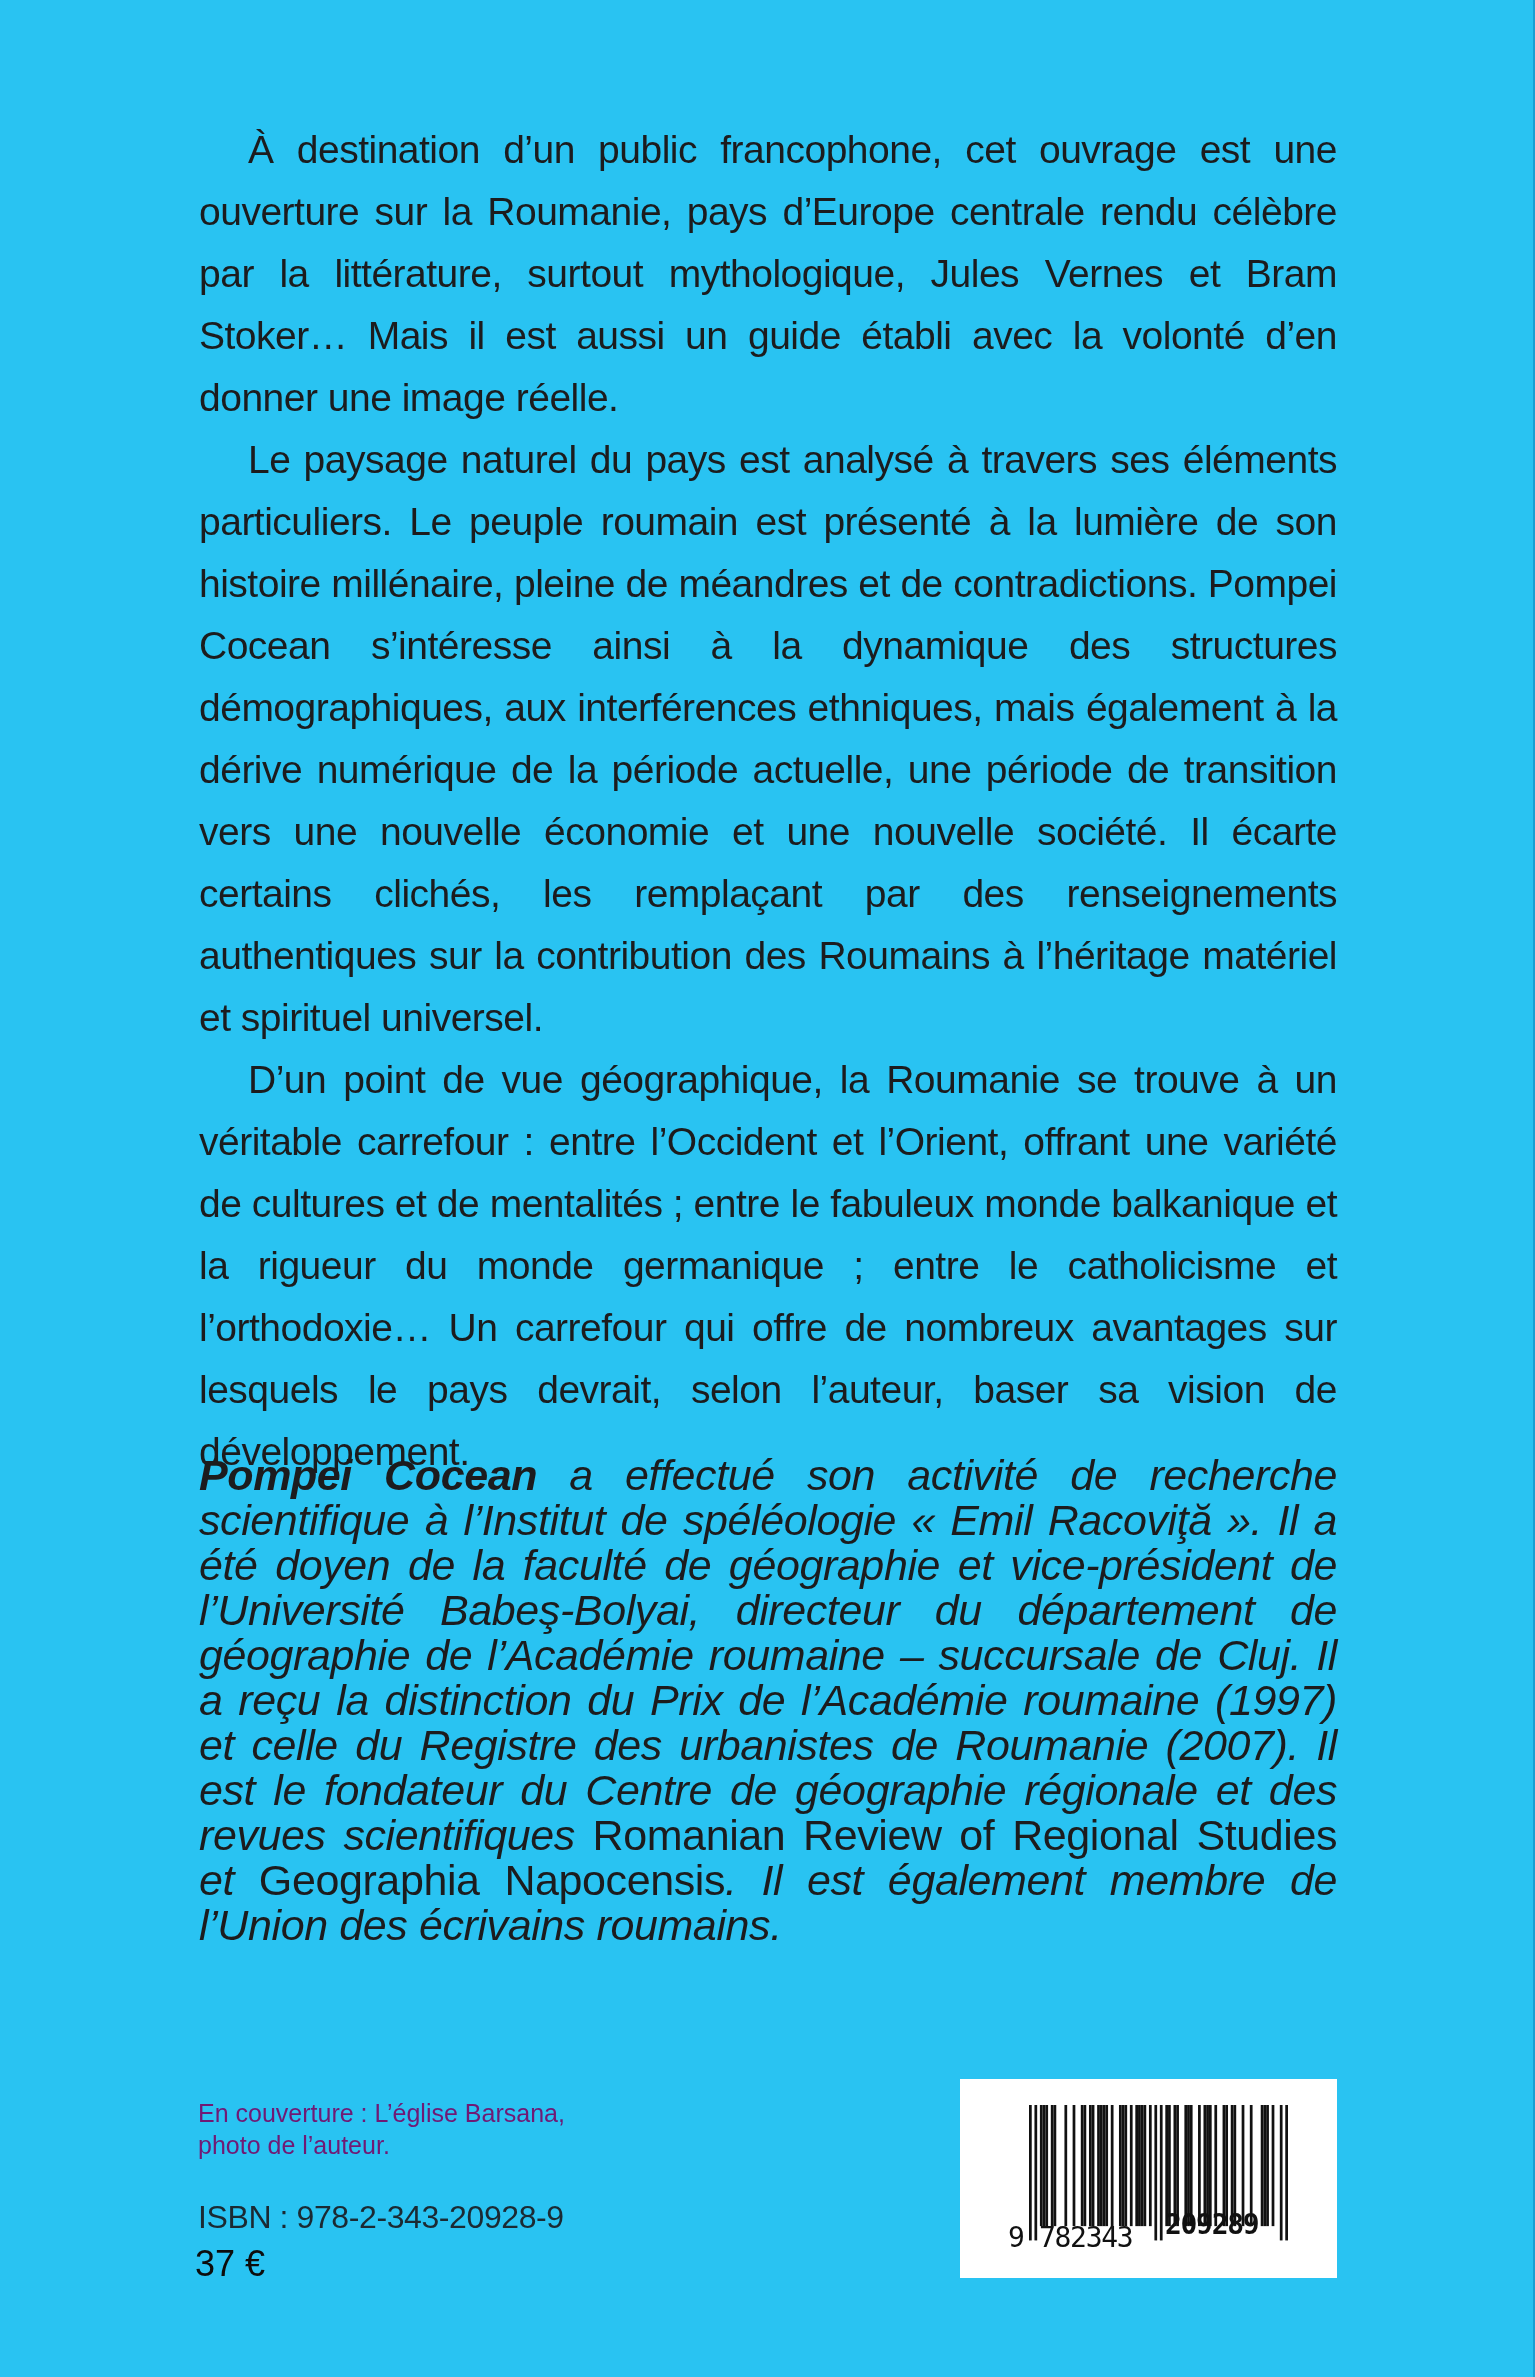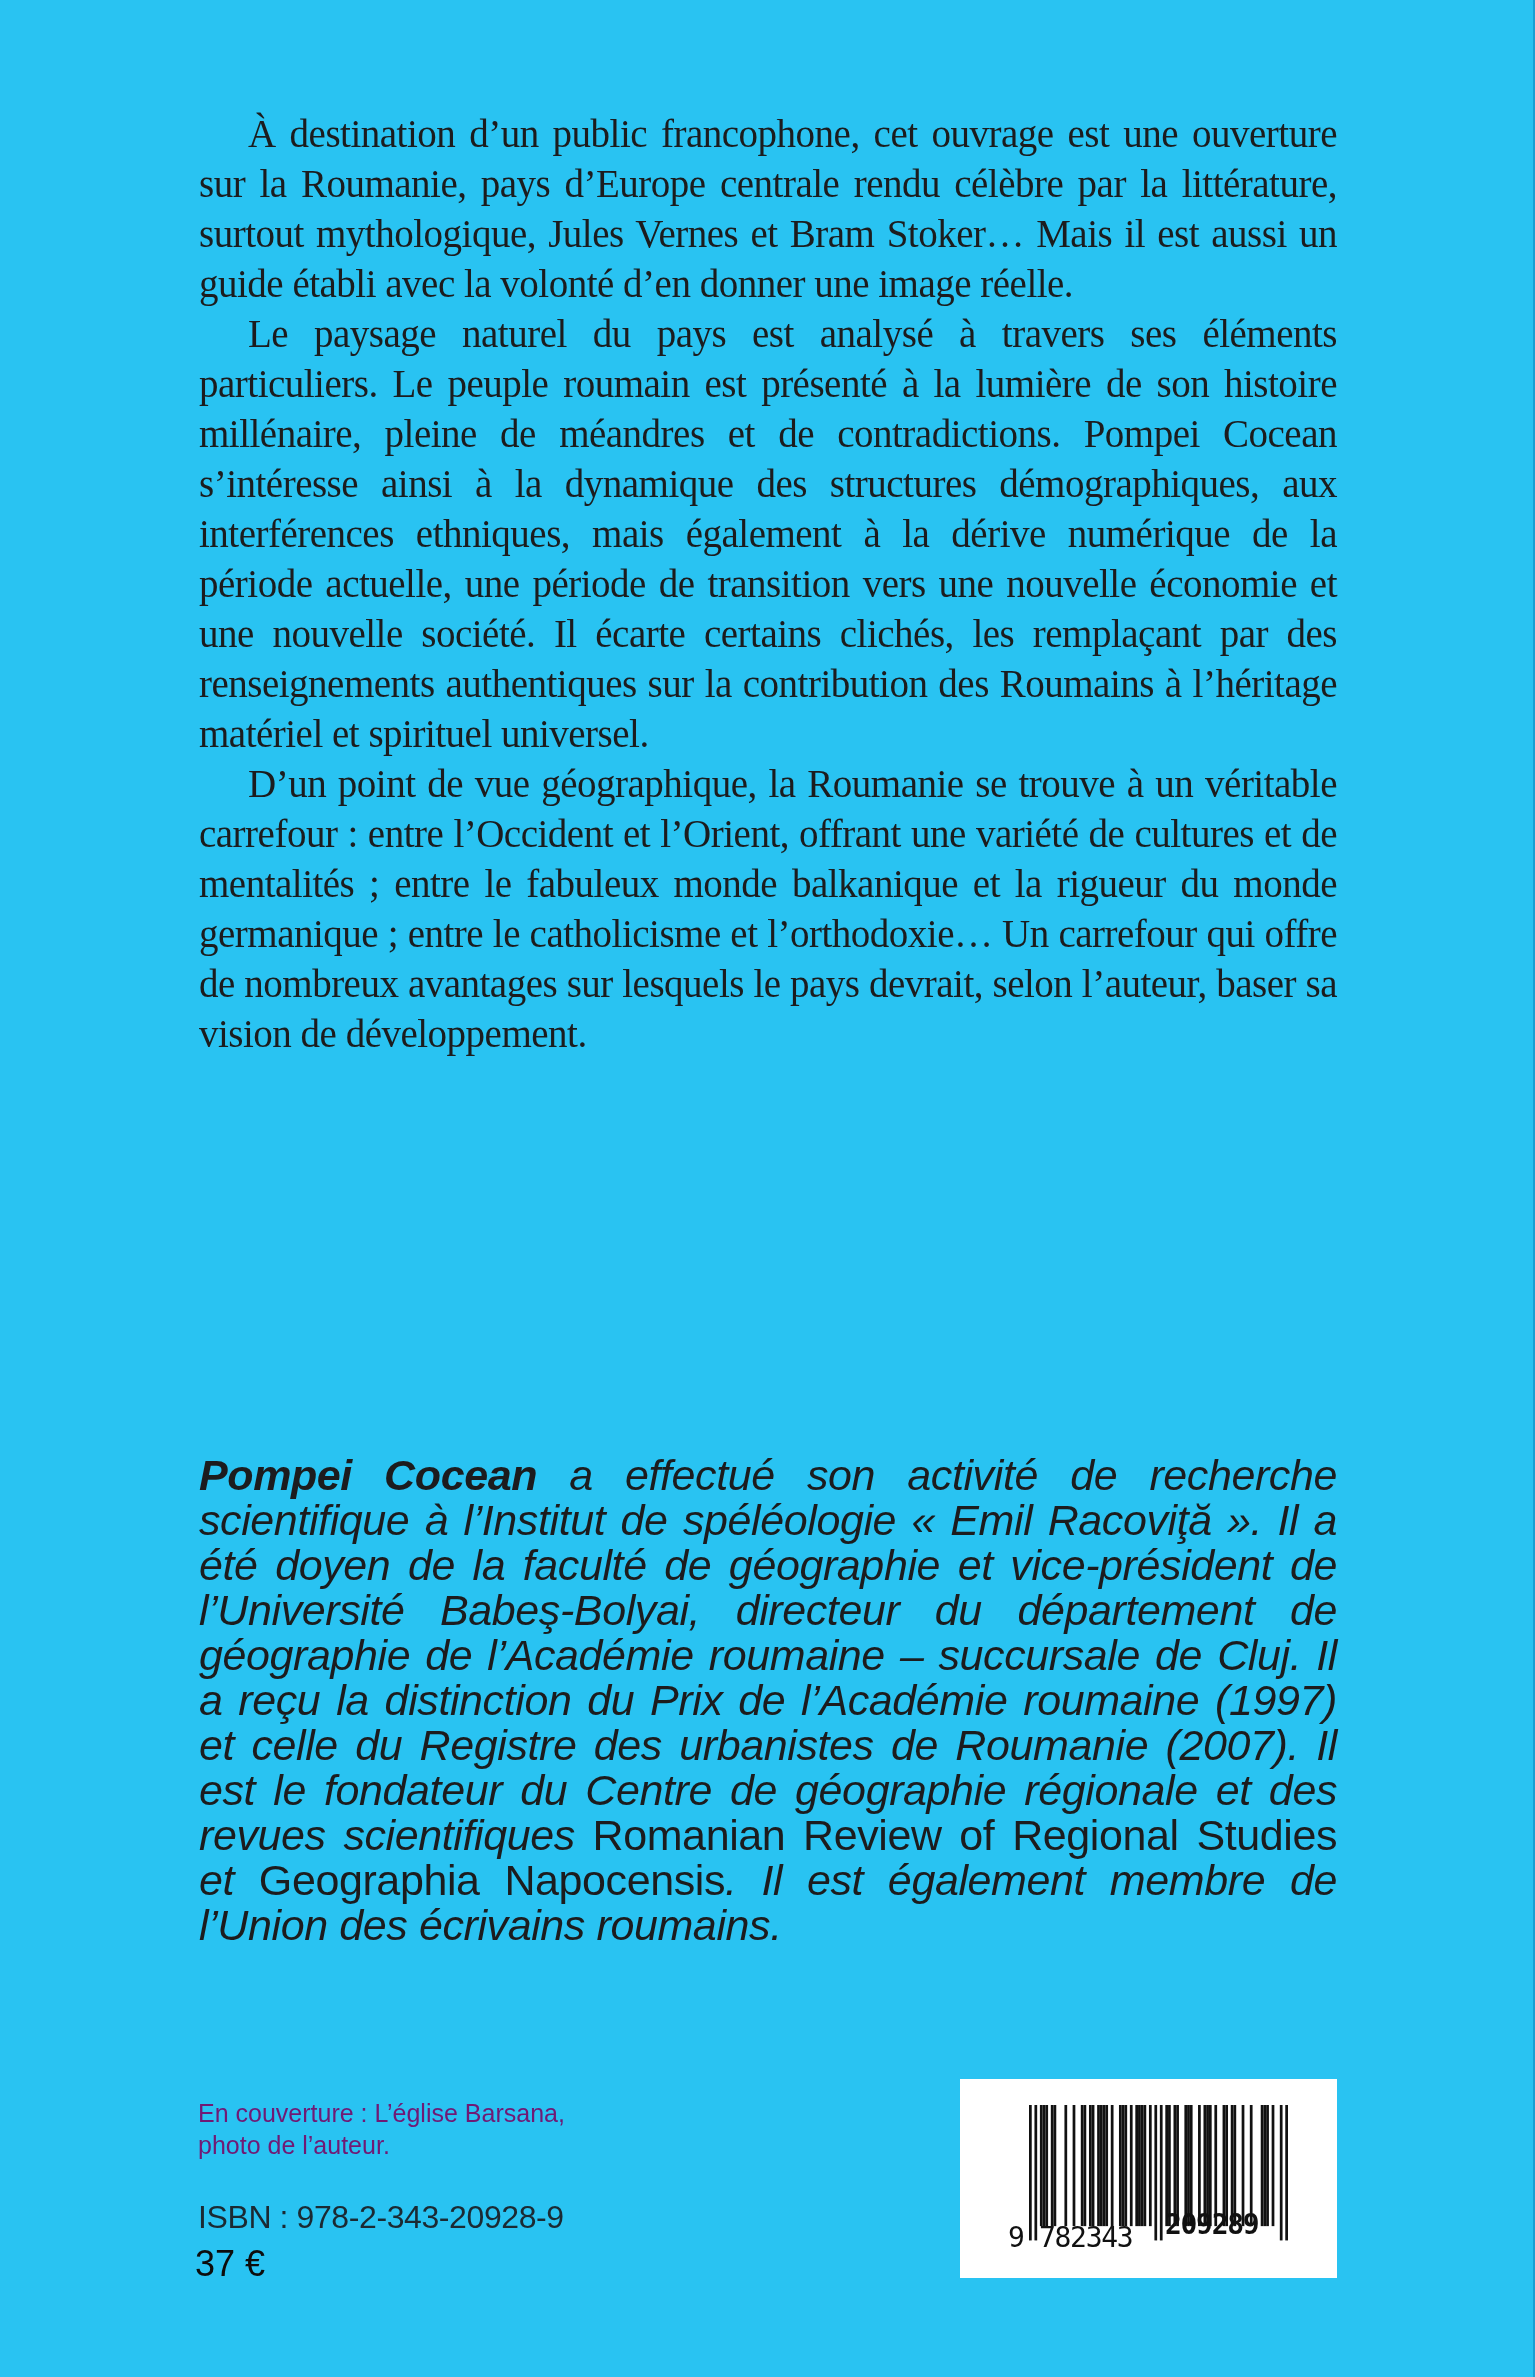--- a/index.html
+++ b/index.html
@@ -8,24 +8,23 @@
     background: #29c3f2;
     position: relative; overflow: hidden;
     font-family: "Liberation Sans", "DejaVu Sans", sans-serif;
     color: #1c1c1e;
   }
   .right-edge {
     position: absolute; top: 0; right: 0; width: 1.7px; height: 2377px;
     background: #1a9fd2;
   }
   .blurb {
-    position: absolute; left: 199px; top: 109px; width: 1138px;
-    font-size: 39px; line-height: 50px;
+    position: absolute; left: 199px; top: 119px; width: 1138px;
+    font-size: 39px; line-height: 62px;
     letter-spacing: -0.5px;
-    font-family: Liberation Serif, serif;
   }
   .blurb p {
     margin: 0; text-indent: 49px; text-align: justify;
   }
   .bio {
     position: absolute; left: 199px; top: 1453px; width: 1138px;
     font-size: 43px; line-height: 45px; font-style: italic;
     text-align: justify; letter-spacing: -0.4px;
   }
   .bio p { margin: 0; }

